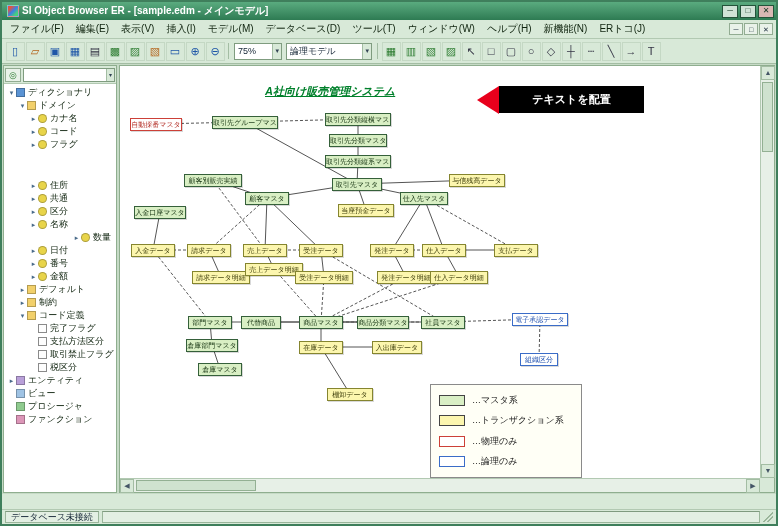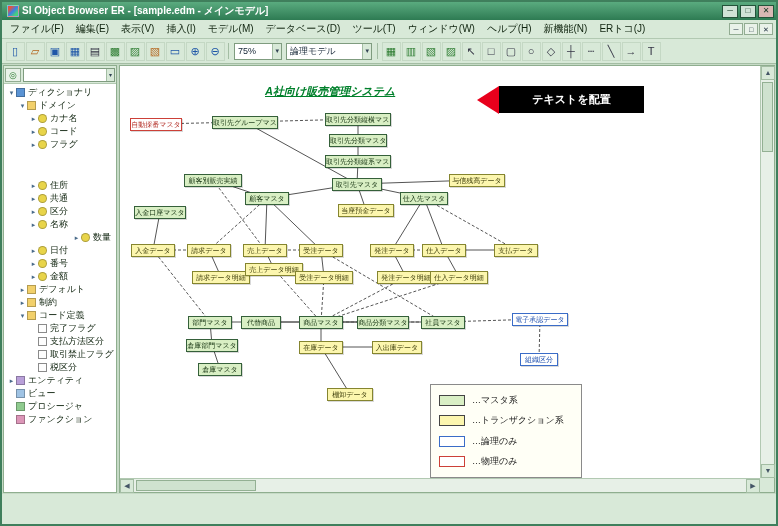--- a/index.html
+++ b/index.html
@@ -351,26 +351,26 @@
         <div class="legend" id="legend" style="left: 310px; top: 318px; width: 152px; height: 94px;">
             <div class="legend-row">
               <span class="swatch sw-master"></span>
               <span class="legend-label">…マスタ系</span>
             </div>
             <div class="legend-row">
               <span class="swatch sw-transaction"></span>
               <span class="legend-label">…トランザクション系</span>
             </div>
             <div class="legend-row">
+              <span class="swatch sw-physical"></span>
+              <span class="legend-label">…物理のみ</span>
+            </div>
+            <div class="legend-row">
               <span class="swatch sw-logical"></span>
               <span class="legend-label">…論理のみ</span>
-            </div>
-            <div class="legend-row">
-              <span class="swatch sw-physical"></span>
-              <span class="legend-label">…物理のみ</span>
             </div>
           </div>
       <div class="entity physical" style="left: 10px; top: 52px; width: 52px;">自動採番マスタ</div>
           <div class="entity master" style="left: 92px; top: 50px; width: 66px;">取引先グループマスタ</div>
           <div class="entity master" style="left: 205px; top: 47px; width: 66px;">取引先分類縦横マスタ</div>
           <div class="entity master" style="left: 209px; top: 68px; width: 58px;">取引先分類マスタ</div>
           <div class="entity master" style="left: 205px; top: 89px; width: 66px;">取引先分類縦系マスタ</div>
           <div class="entity master" style="left: 64px; top: 108px; width: 58px;">顧客別販売実績</div>
           <div class="entity master" style="left: 125px; top: 126px; width: 44px;">顧客マスタ</div>
           <div class="entity master" style="left: 212px; top: 112px; width: 50px;">取引先マスタ</div>
@@ -412,14 +412,19 @@
       <div class="hscroll">
         <button class="sarrow left">◀</button>
         <span class="hthumb"></span>
         <button class="sarrow right">▶</button>
       </div>
       <div class="scorner"></div>
     </div>
   </div>
 
 
+  <div class="statusbar">
+    <span class="status-panel">データベース未接続</span>
+    <span class="status-panel fill"></span>
+    <span class="grip"></span>
+  </div>
 
 </div>
 
 </body></html>

